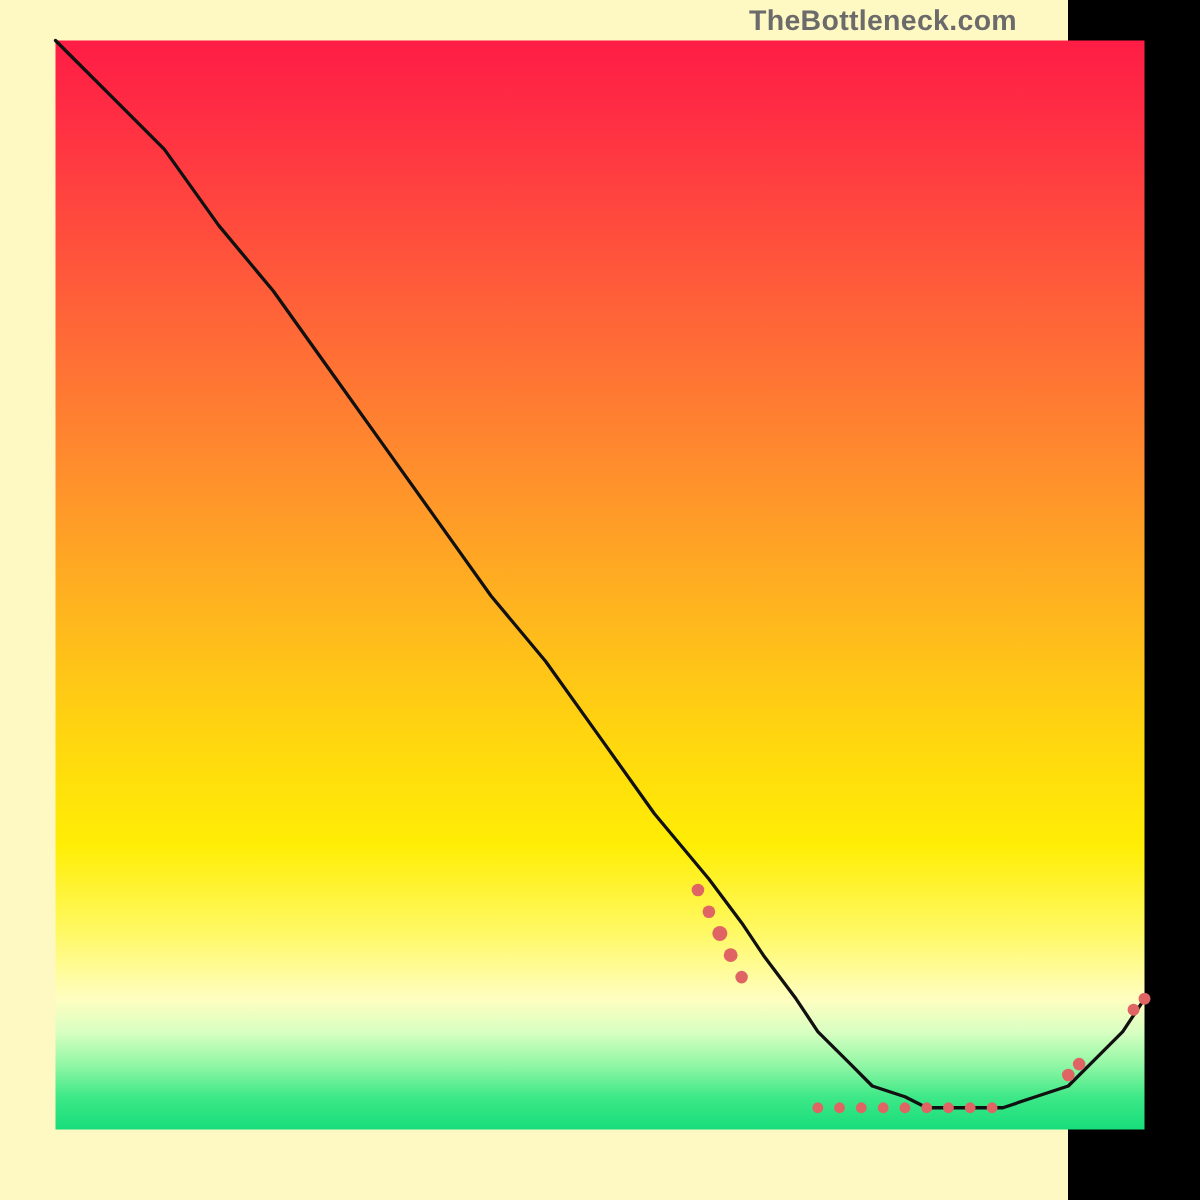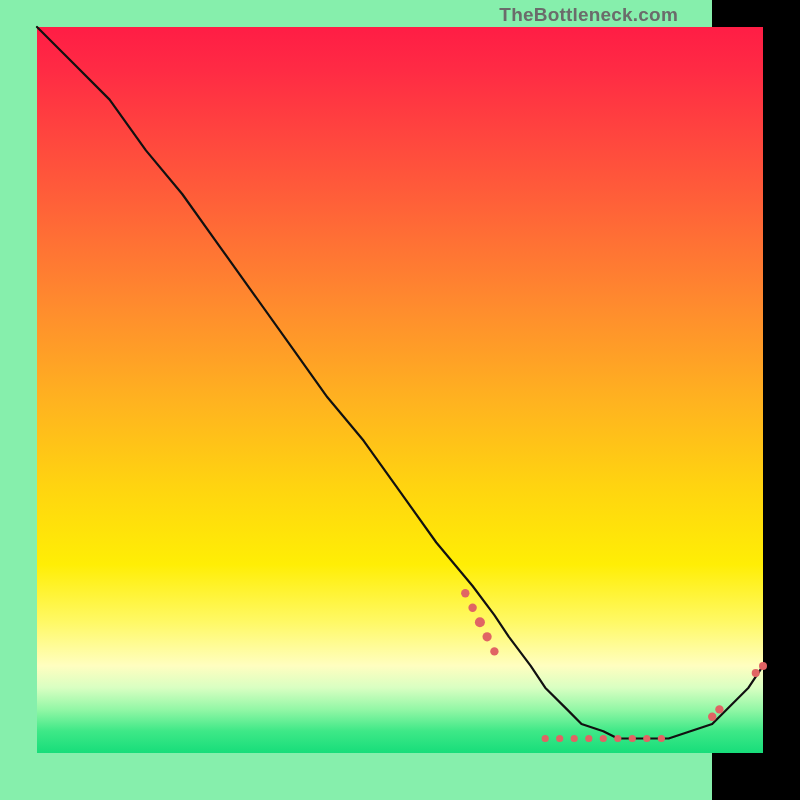--- a/index.html
+++ b/index.html
@@ -7,21 +7,21 @@
     padding: 0;
     width: 800px;
     height: 800px;
     overflow: hidden;
     background: #000;
   }
   .stage {
     position: relative;
     width: 712px;
     height: 800px;
-    background: #86efac;
+    background: #fef9c3;
   }
   .plot {
     position: absolute;
     left: 37px;
     top: 27px;
     width: 726px;
     height: 726px;
     
     background: linear-gradient(
       to bottom,

